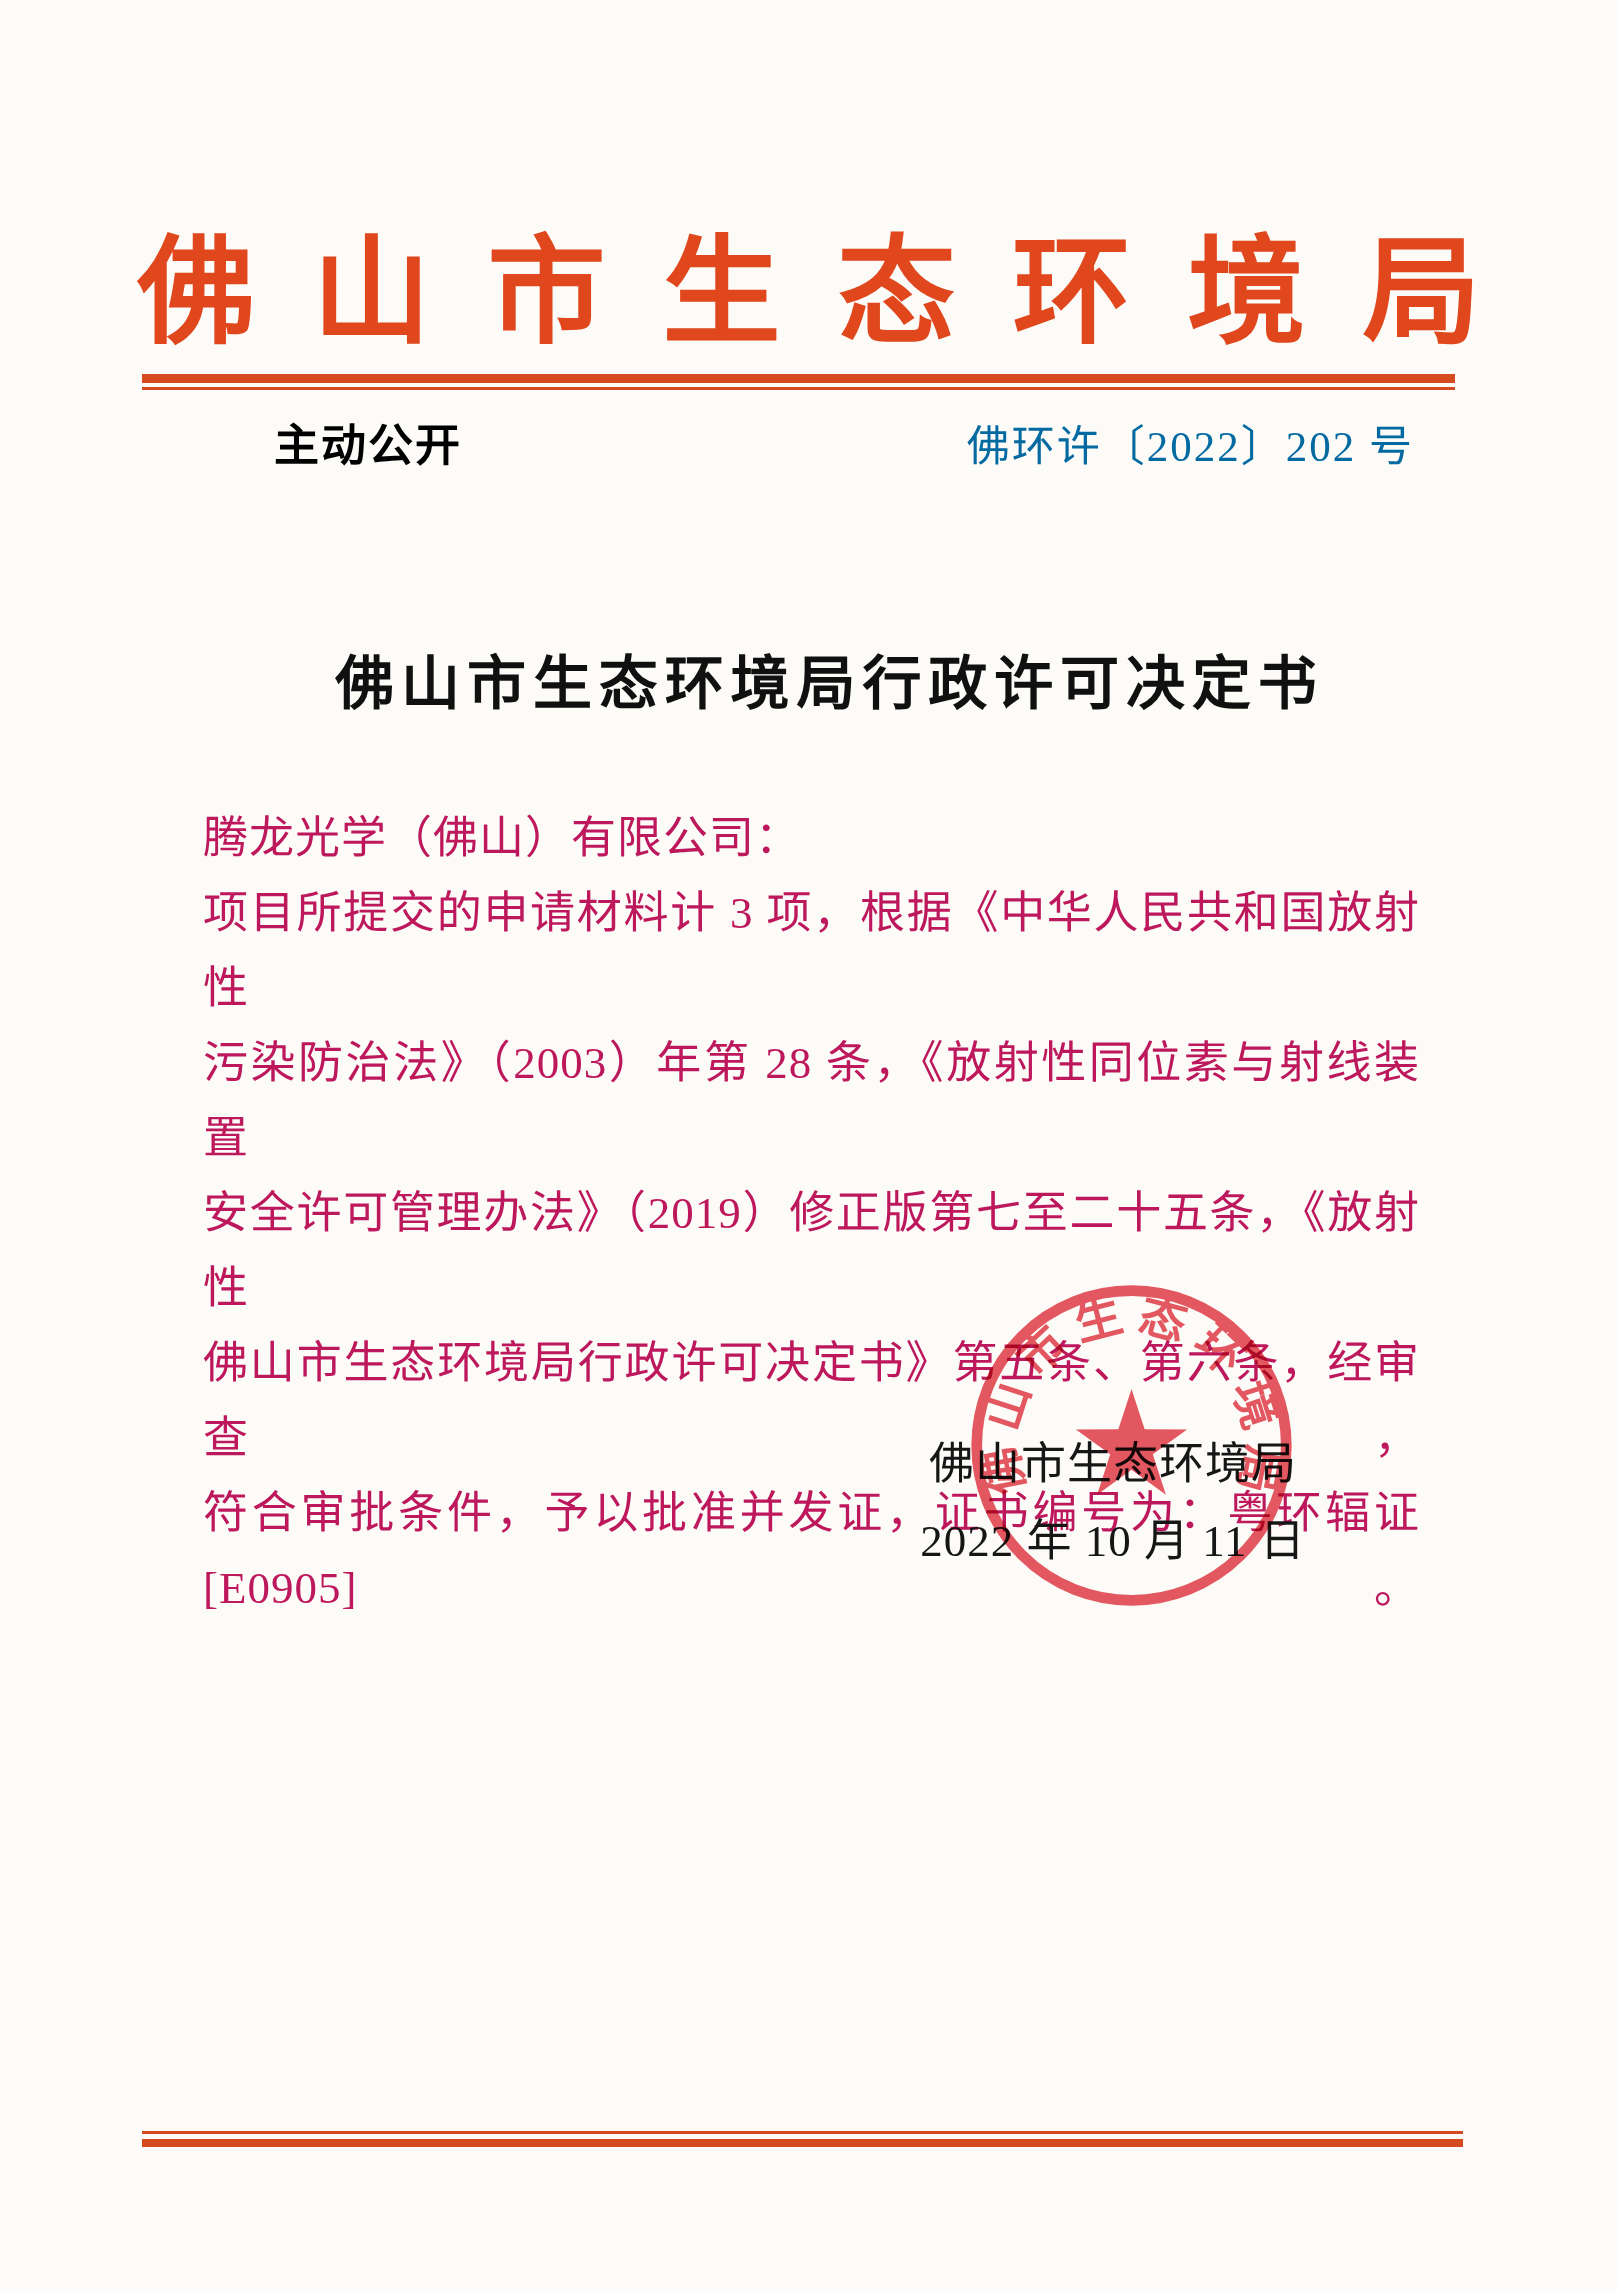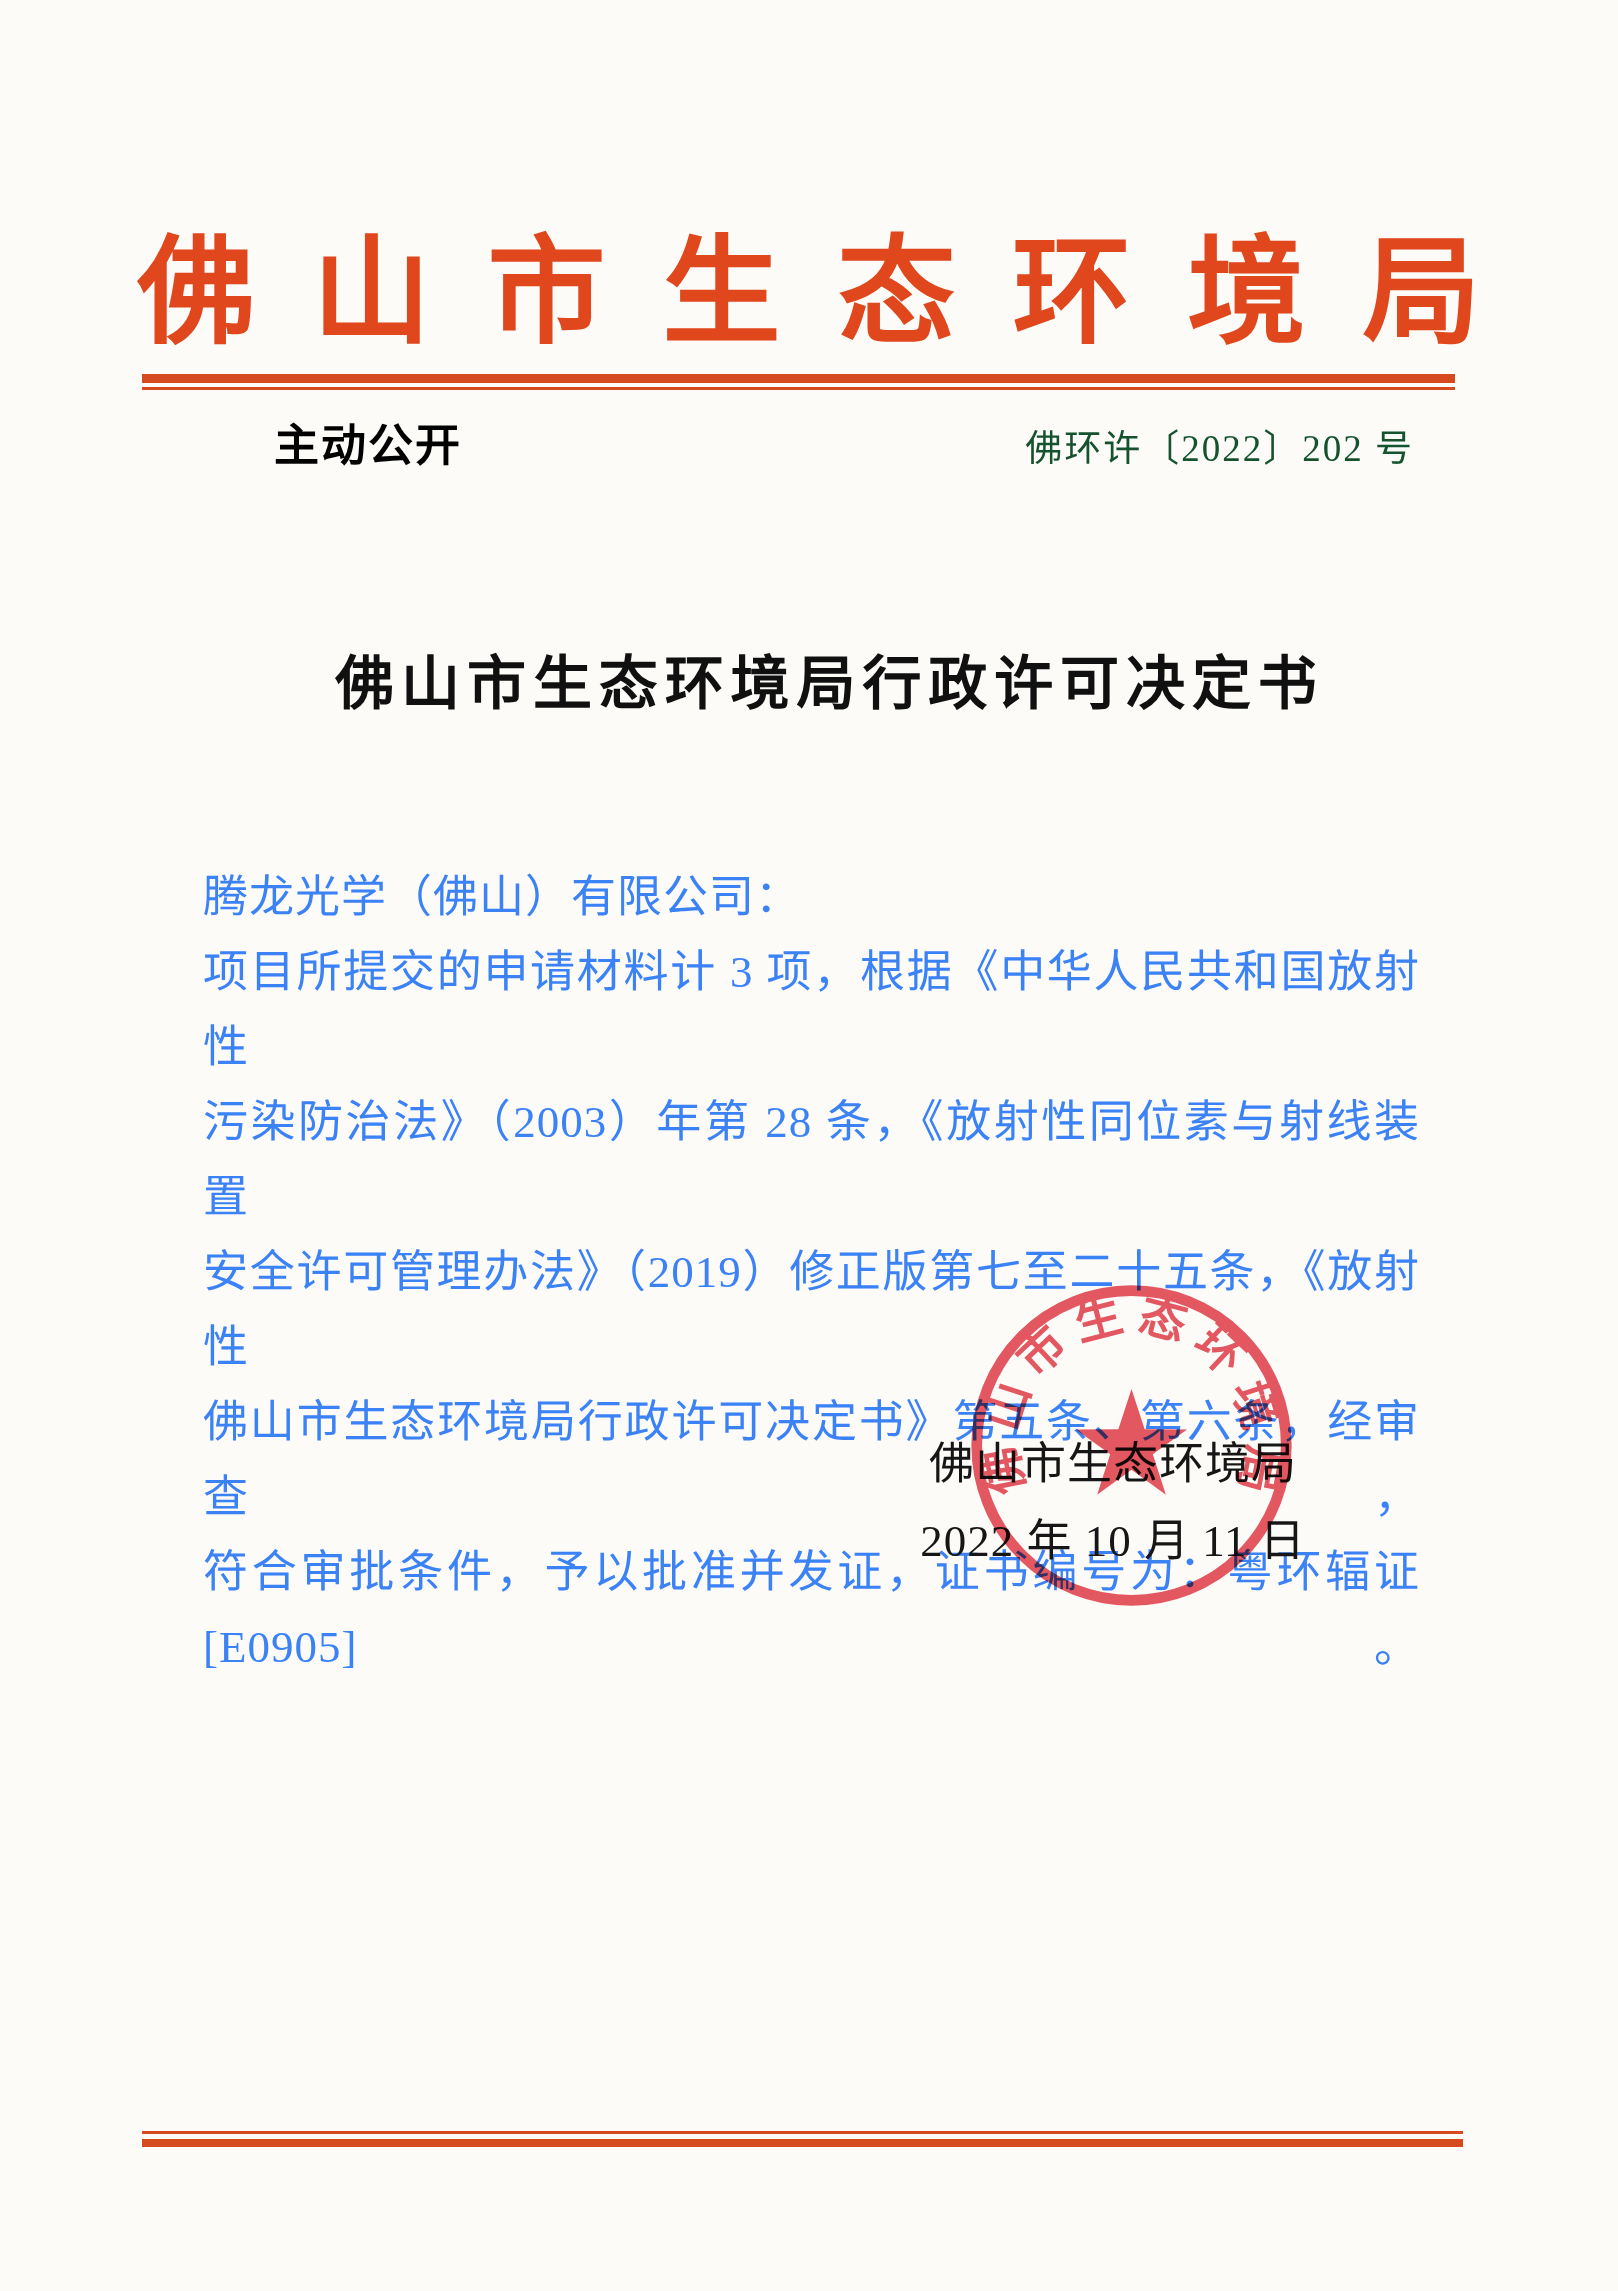--- a/index.html
+++ b/index.html
@@ -42,36 +42,36 @@
     position:absolute;top:416px;left:250px;right:204px;
     display:flex;justify-content:space-between;align-items:baseline;
   }
   .classification{
     font-family:"Liberation Sans","DejaVu Sans",sans-serif;
     font-weight:bold;font-size:45px;line-height:59px;color:#000;
     letter-spacing:2px;
     margin-left:24px;
   }
   .doc-number{
-    font-size:37px;line-height:59px;color:#14532d;
+    font-size:43px;line-height:59px;color:#0369a1;
     letter-spacing:2px;white-space:nowrap;
   }
   
   .doc-title{
     position:absolute;top:647px;left:0;width:100%;
     text-align:center;
     font-weight:bold;font-size:59px;line-height:74px;
     letter-spacing:6.9px;text-indent:6.9px;
     color:#101010;white-space:nowrap;margin-left:17px;
   }
   
   .body-block{
-    position:absolute;top:860px;left:203px;width:1217px;
+    position:absolute;top:801px;left:203px;width:1217px;
     font-size:45px;line-height:75px;
-    letter-spacing:1px;color:#3b82f6;
+    letter-spacing:1px;color:#be185d;
   }
   .body-block p{margin:0;}
   .body-line{
     text-align:justify;
     text-align-last:justify;
   }
   .body-line.indent{text-indent:90px;}
   
   .signature{
     position:absolute;top:1426px;left:863px;width:500px;

